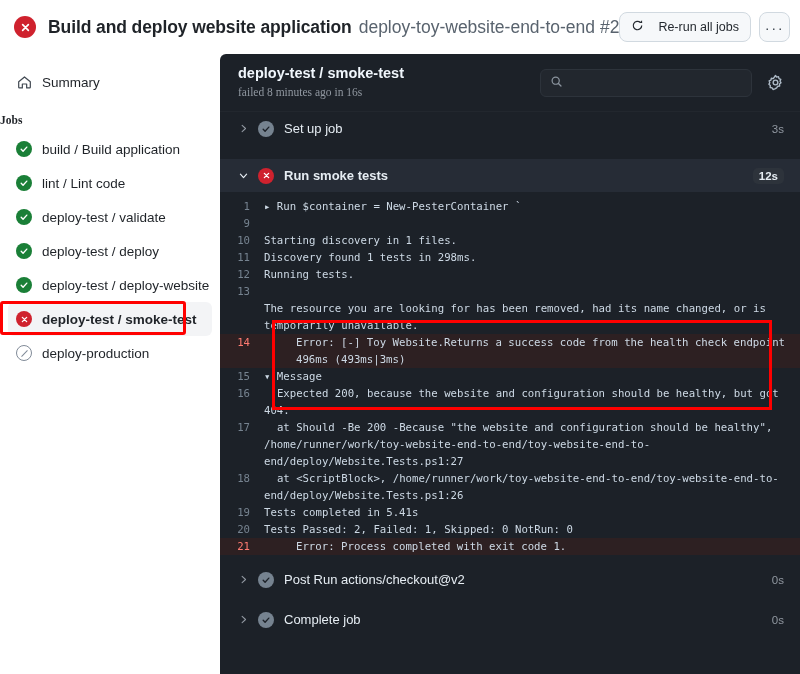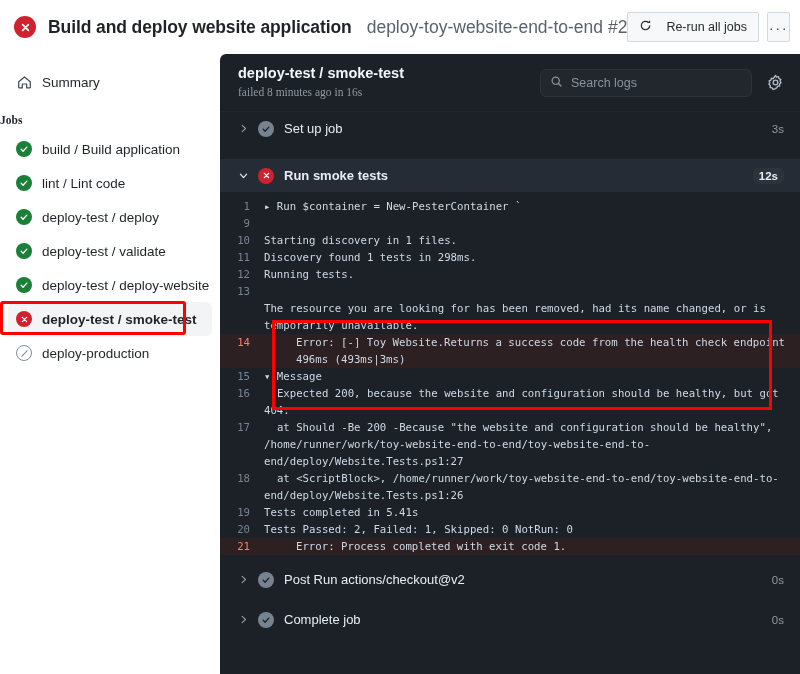--- a/index.html
+++ b/index.html
@@ -32,30 +32,30 @@
     font-size: 17.5px;
     font-weight: bold;
     color: #1f2328;
     letter-spacing: -0.1px;
     white-space: nowrap;
   }
   .run-subtitle {
     font-size: 17.5px;
     font-weight: normal;
     color: #59636e;
-    margin-left: 15px;
+    margin-left: 7px;
     white-space: nowrap;
   }
   .header-spacer { flex: 1 1 auto; }
   .btn {
     display: flex; align-items: center; gap: 14px;
     height: 30px;
     padding: 0 11px;
     border: 1px solid #d1d9e0;
-    border-radius: 2px;
+    border-radius: 8px;
     background: #f6f8fa;
     font-size: 12.5px;
     color: #24292f;
     font-weight: 500;
     white-space: nowrap;
     cursor: pointer;
   }
   .btn-kebab {
     width: 32px; height: 30px;
     padding: 0;
@@ -274,32 +274,32 @@
       </div>
 
       <div class="side-row job-row">
         <span class="ic">
           <span class="dot ok">
               <svg width="10" height="10" viewBox="0 0 16 16">
                 <path d="M3.5 8.5l3 3 6-6.5" fill="none" stroke="#fff" stroke-width="2.2" stroke-linecap="round" stroke-linejoin="round"></path>
               </svg>
             </span>
         </span>
+        <span class="side-label">deploy-test / validate</span>
+      </div>
+
+      <div class="side-row job-row">
+        <span class="ic">
+          <span class="dot ok">
+              <svg width="10" height="10" viewBox="0 0 16 16">
+                <path d="M3.5 8.5l3 3 6-6.5" fill="none" stroke="#fff" stroke-width="2.2" stroke-linecap="round" stroke-linejoin="round"></path>
+              </svg>
+            </span>
+        </span>
         <span class="side-label">deploy-test / deploy</span>
-      </div>
-
-      <div class="side-row job-row">
-        <span class="ic">
-          <span class="dot ok">
-              <svg width="10" height="10" viewBox="0 0 16 16">
-                <path d="M3.5 8.5l3 3 6-6.5" fill="none" stroke="#fff" stroke-width="2.2" stroke-linecap="round" stroke-linejoin="round"></path>
-              </svg>
-            </span>
-        </span>
-        <span class="side-label">deploy-test / validate</span>
       </div>
 
       <div class="side-row job-row">
         <span class="ic">
           <span class="dot ok">
               <svg width="10" height="10" viewBox="0 0 16 16">
                 <path d="M3.5 8.5l3 3 6-6.5" fill="none" stroke="#fff" stroke-width="2.2" stroke-linecap="round" stroke-linejoin="round"></path>
               </svg>
             </span>
         </span>
@@ -338,21 +338,20 @@
           <div class="log-job-sub">failed 8 minutes ago in 16s</div>
         </div>
         <div class="log-head-spacer"></div>
         <div class="search-wrap">
           <span>
             <svg width="13" height="13" viewBox="0 0 16 16" aria-hidden="true">
               <circle cx="7" cy="7" r="4.4" fill="none" stroke="#8b949e" stroke-width="1.5"></circle>
               <path d="M10.4 10.4l3.1 3.1" stroke="#8b949e" stroke-width="1.6" stroke-linecap="round"></path>
             </svg>
           </span>
-          <input value="" placeholder="Search logs" style="">
         </div>
         <div class="gear-btn">
           <svg width="17" height="17" viewBox="0 0 16 16" aria-hidden="true">
             <circle cx="8" cy="8" r="2.2" fill="none" stroke="#adbac7" stroke-width="1.3"></circle>
             <path fill="none" stroke="#adbac7" stroke-width="1.3" stroke-linejoin="round" d="M8 1.4l1 1.5 1.8-.4.5 1.8 1.7.7-.7 1.7.9 1.6-1.4 1.2.1 1.8-1.8.2-1 1.5L7.4 14l-1.7.6-.9-1.6-1.8-.3.1-1.8L1.8 9.7l.8-1.6-.6-1.7 1.7-.6.4-1.8 1.8.3z"></path>
           </svg>
         </div>
       </div>
 
       <div class="step-row">

